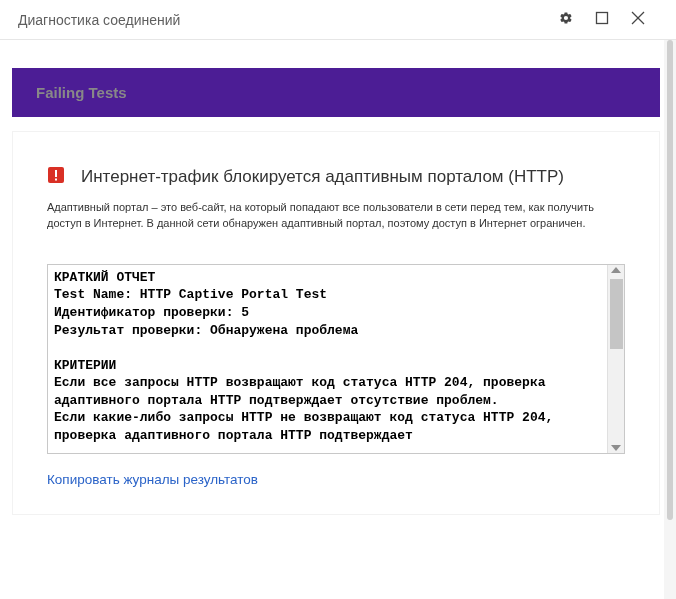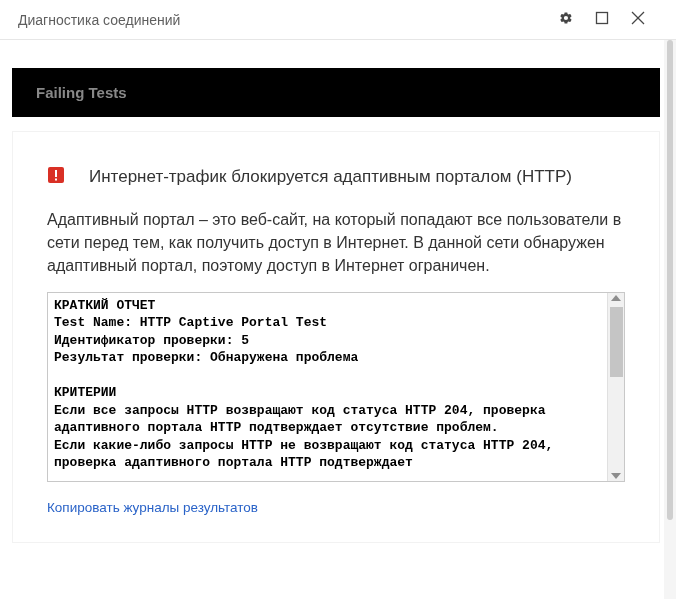--- a/index.html
+++ b/index.html
@@ -32,51 +32,51 @@
     color: #464646;
     cursor: pointer;
   }
   .titlebar-btn svg { width: 14px; height: 14px; }
   .content-wrap {
     padding: 28px 16px 0 12px;
     height: calc(599px - 40px);
     overflow-y: auto;
   }
   .section-header {
-    background: #000000;
+    background: #4c1d95;
     padding: 16px 24px;
     font-size: 15px;
     color: #888;
     font-weight: 600;
   }
   .card {
     background: #fff;
     margin-top: 14px;
     padding: 34px 34px 26px 34px;
     border: 1px solid #f2f2f2;
   }
   .card-heading {
     display: flex;
     align-items: center;
-    gap: 24px;
-    margin-bottom: 20px;
+    gap: 16px;
+    margin-bottom: 12px;
   }
   .alert-icon {
     flex-shrink: 0;
   }
   .card-title {
     font-size: 17px;
     color: #333;
     font-weight: 400;
   }
   .card-body {
-    font-size: 16px;
+    font-size: 11px;
     line-height: 1.45;
     color: #333;
-    margin-bottom: 14px;
+    margin-bottom: 32px;
   }
   .link {
     color: #2a63c8;
     font-size: 13.5px;
     cursor: pointer;
     display: inline-block;
   }
   .log-box {
     margin-top: 10px;
     margin-bottom: 16px;

